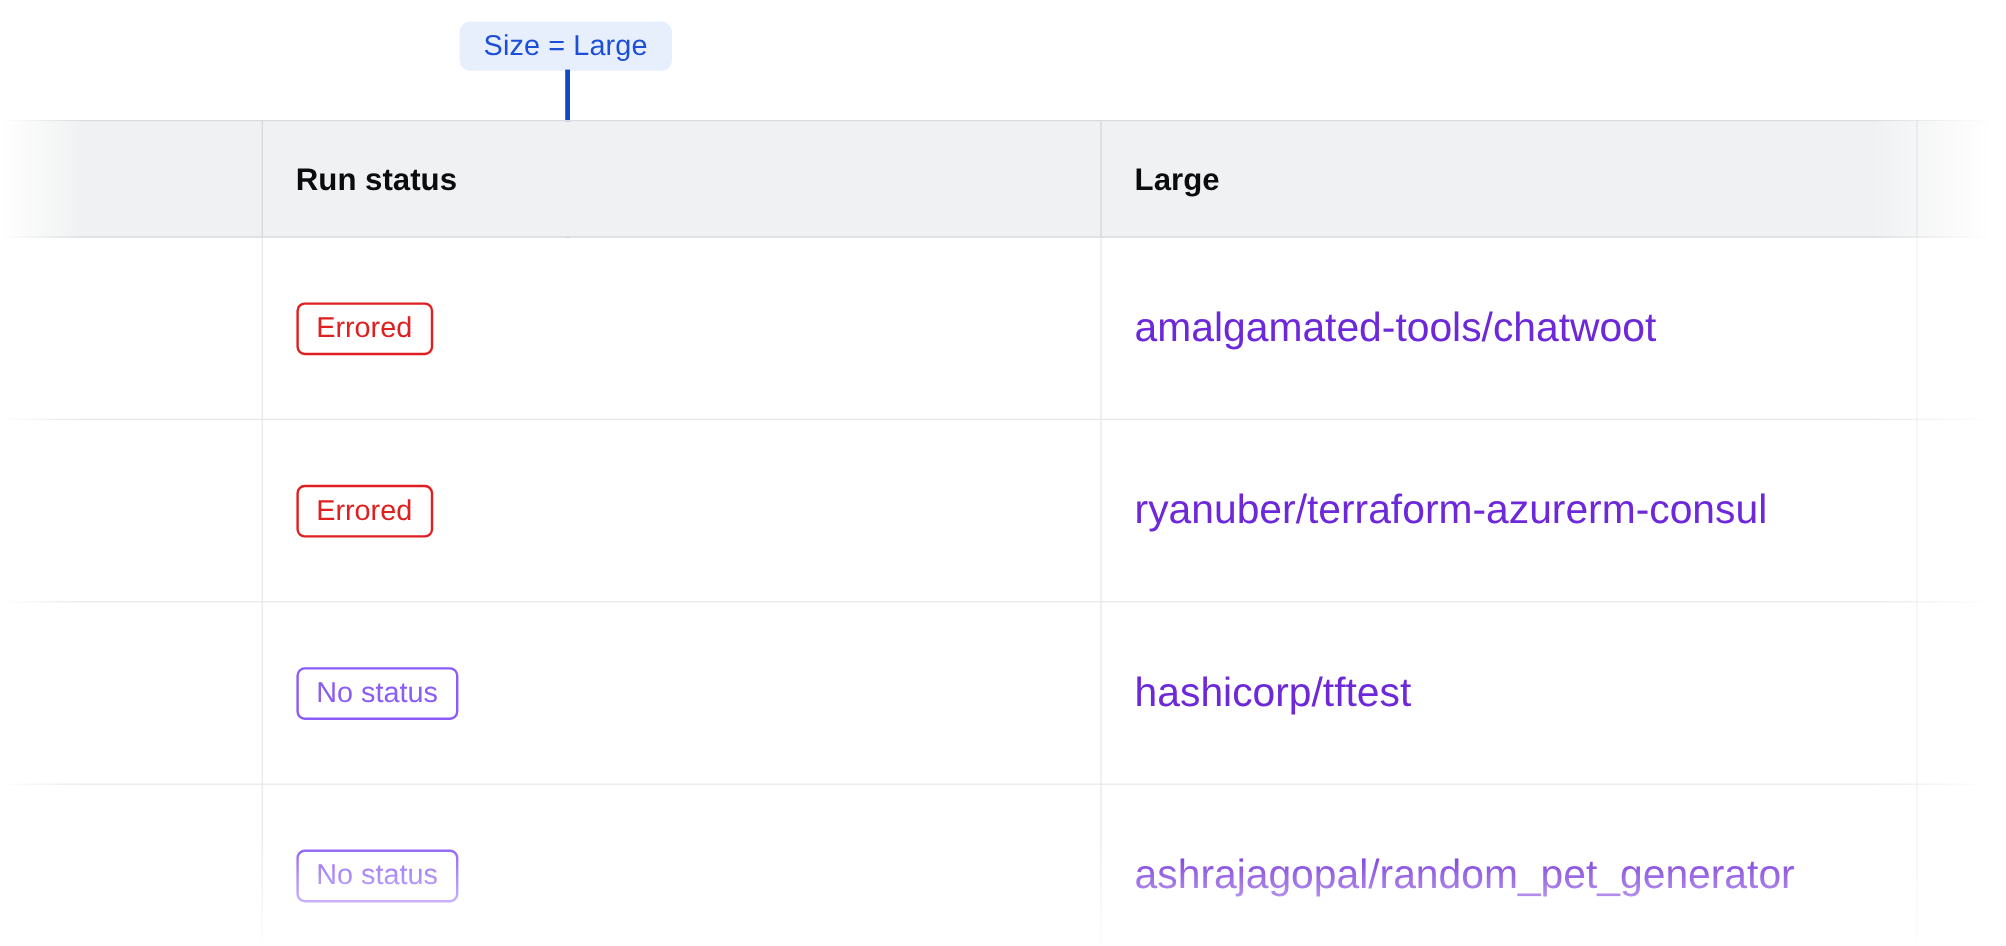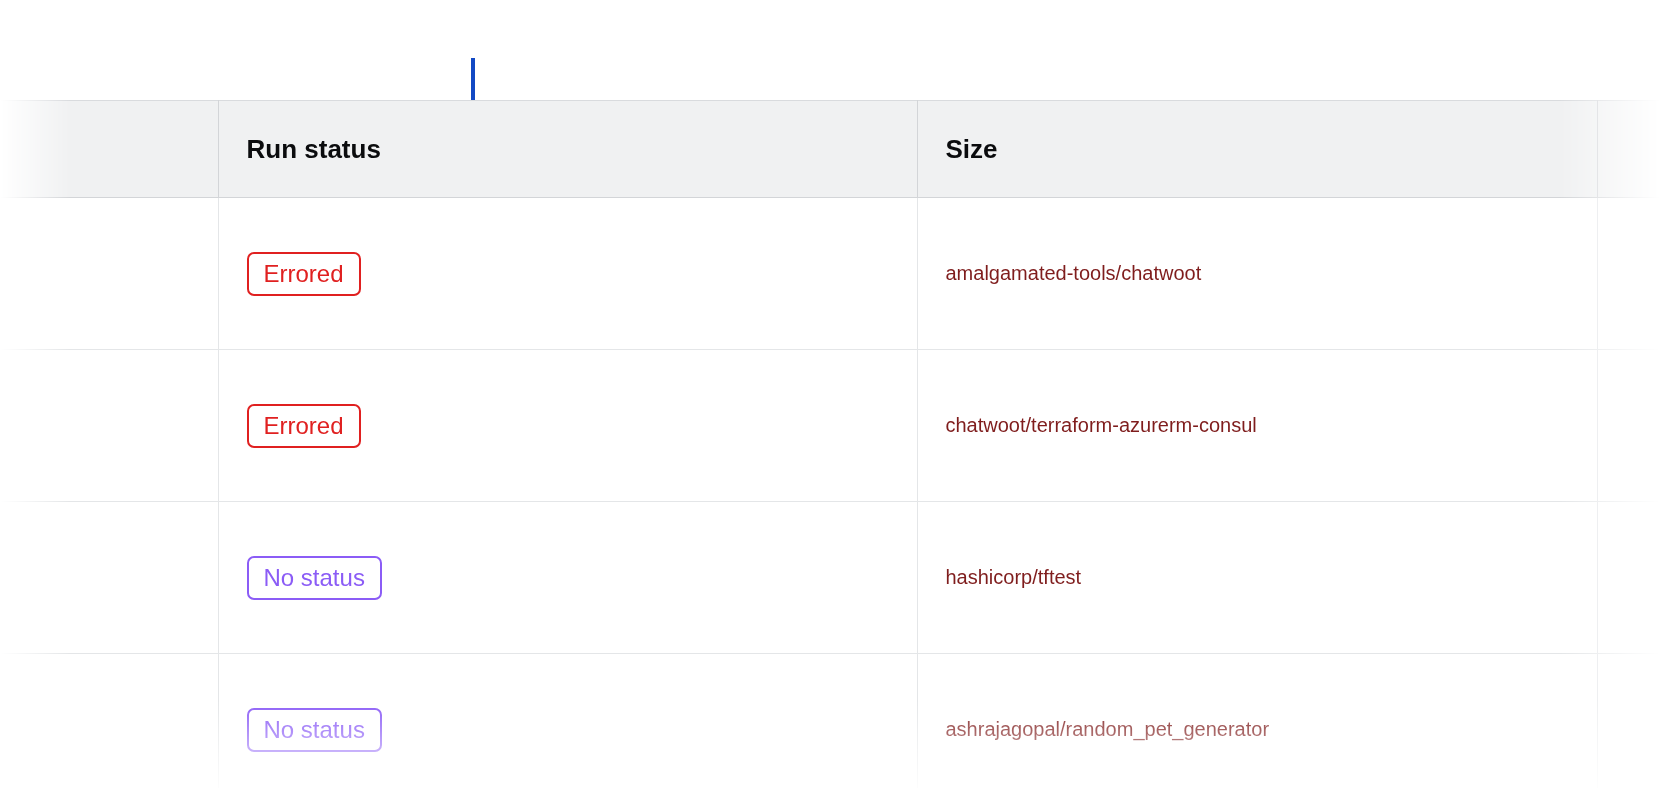--- a/index.html
+++ b/index.html
@@ -105,22 +105,22 @@
     border-bottom: 1px solid #e4e6e8;
     border-right: 1px solid #e4e6e8;
     padding: 0 0 0 28px;
     vertical-align: middle;
     background: #ffffff;
   }
   .data-table tbody td.no-pad { padding: 0; }
   .data-table tbody td:last-child { border-right: none; }
 
   .repo-text {
-    font-size: 20px;
-    color: #7f1d1d;
+    font-size: 34px;
+    color: #6d28d9;
     white-space: nowrap;
   }
 
   .status-chip {
     display: inline-flex;
     align-items: center;
     justify-content: center;
     height: 44px;
     padding: 0 15px;
     border-radius: 7px;
@@ -132,36 +132,37 @@
   }
   .status-chip.tone-red    { color: #e02020; }
   .status-chip.tone-orange { color: #c0560b; }
   .status-chip.tone-slate  { color: #8b5cf6; }
 </style>
 </head>
 <body>
 
 <div class="stage">
 
+  <div class="tooltip-badge">Size = Large</div>
   <div class="connector-line"></div>
   <div class="connector-dot"></div>
 
   <div class="table-wrap">
     <table class="data-table">
       <colgroup>
         <col class="c-sel">
           <col class="c-run">
           <col class="c-repo">
           <col class="c-ext">
       </colgroup>
       <thead>
         <tr>
           <th class="no-pad"></th>
           <th>Run status</th>
-          <th>Size</th>
+          <th>Large</th>
           <th class="no-pad"></th>
         </tr>
       </thead>
       <tbody>
 
         <tr>
           <td class="no-pad"></td>
           <td>
             <span class="status-chip tone-red">Errored</span>
           </td>
@@ -171,21 +172,21 @@
           <td class="no-pad"></td>
         </tr>
 
 
         <tr>
           <td class="no-pad"></td>
           <td>
             <span class="status-chip tone-red">Errored</span>
           </td>
           <td>
-            <span class="repo-text">chatwoot/terraform-azurerm-consul</span>
+            <span class="repo-text">ryanuber/terraform-azurerm-consul</span>
           </td>
           <td class="no-pad"></td>
         </tr>
 
         <tr>
           <td class="no-pad"></td>
           <td>
             <span class="status-chip tone-slate">No status</span>
           </td>
           <td>

